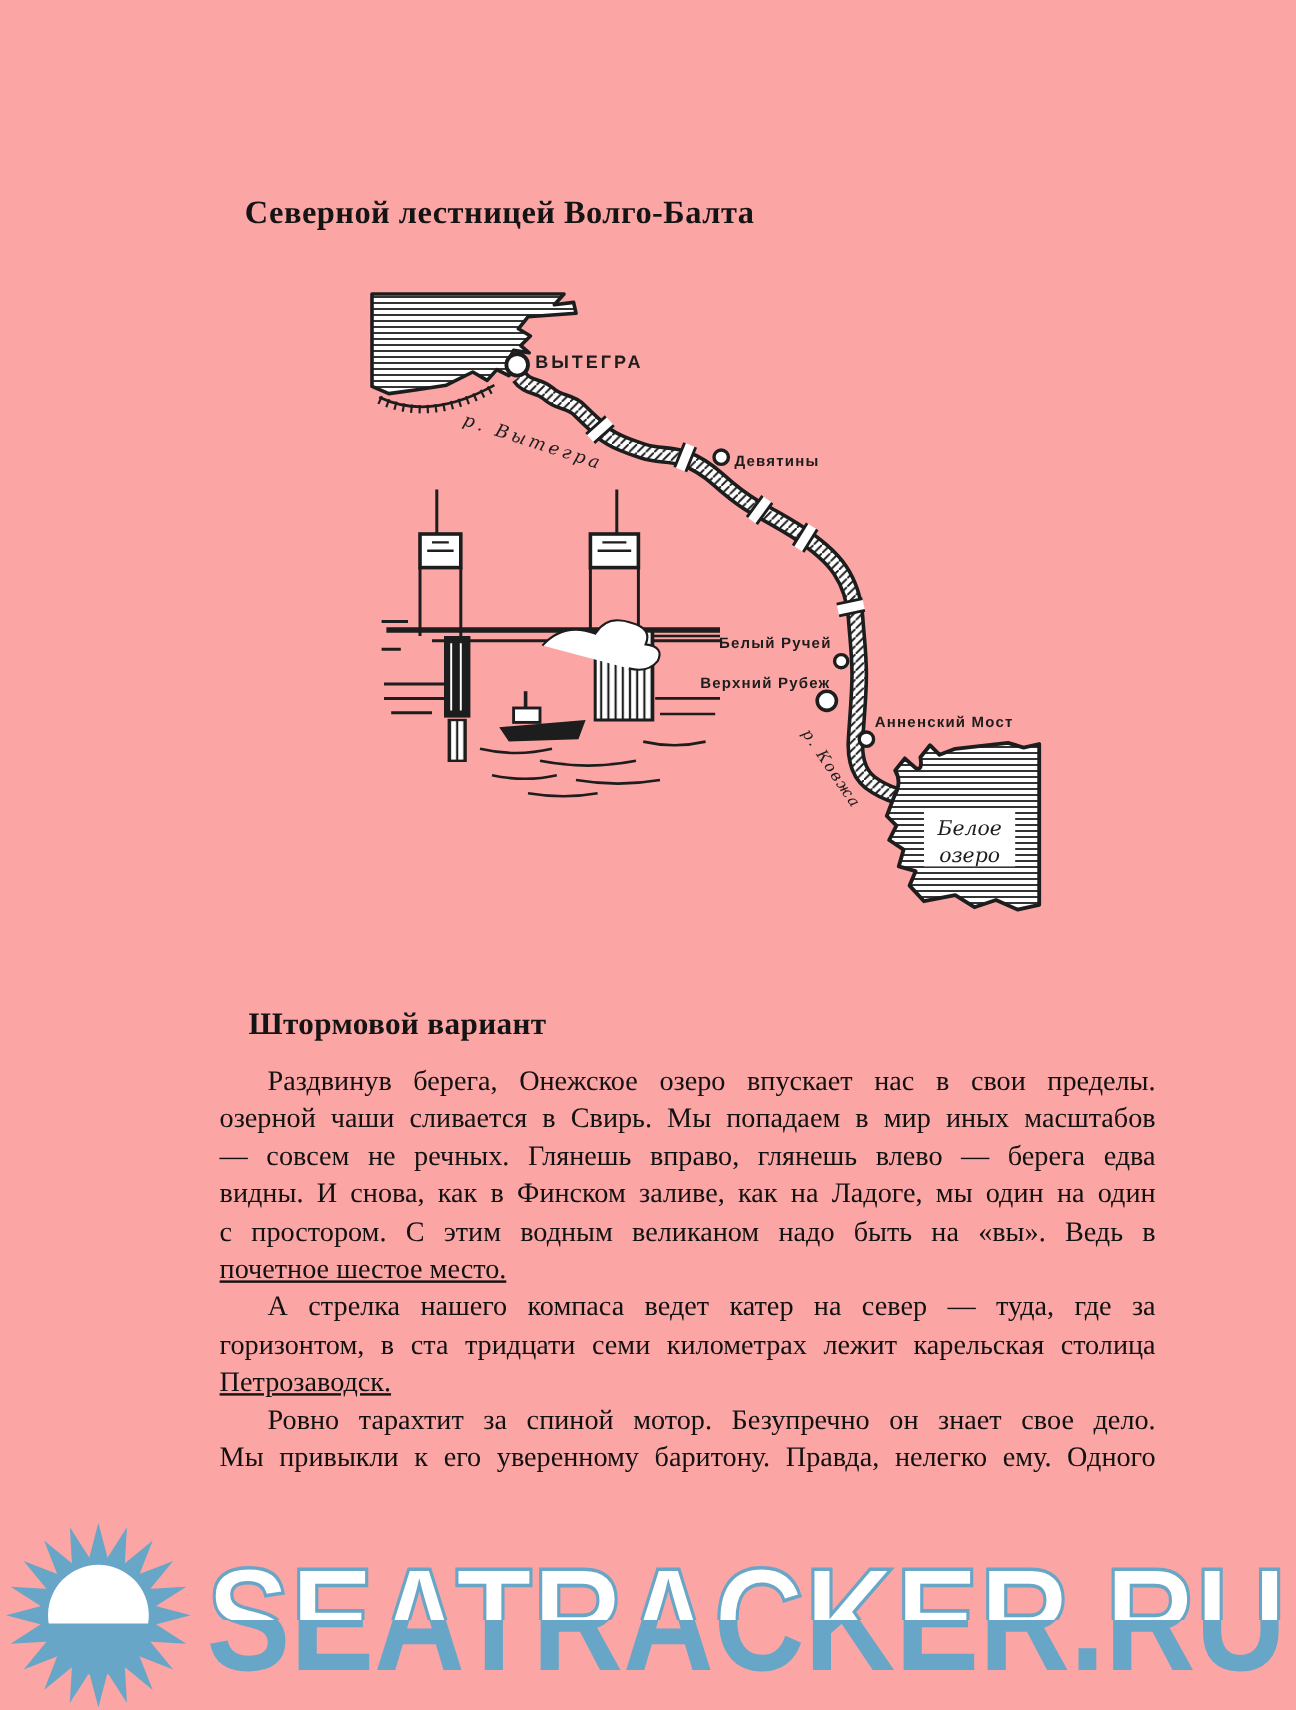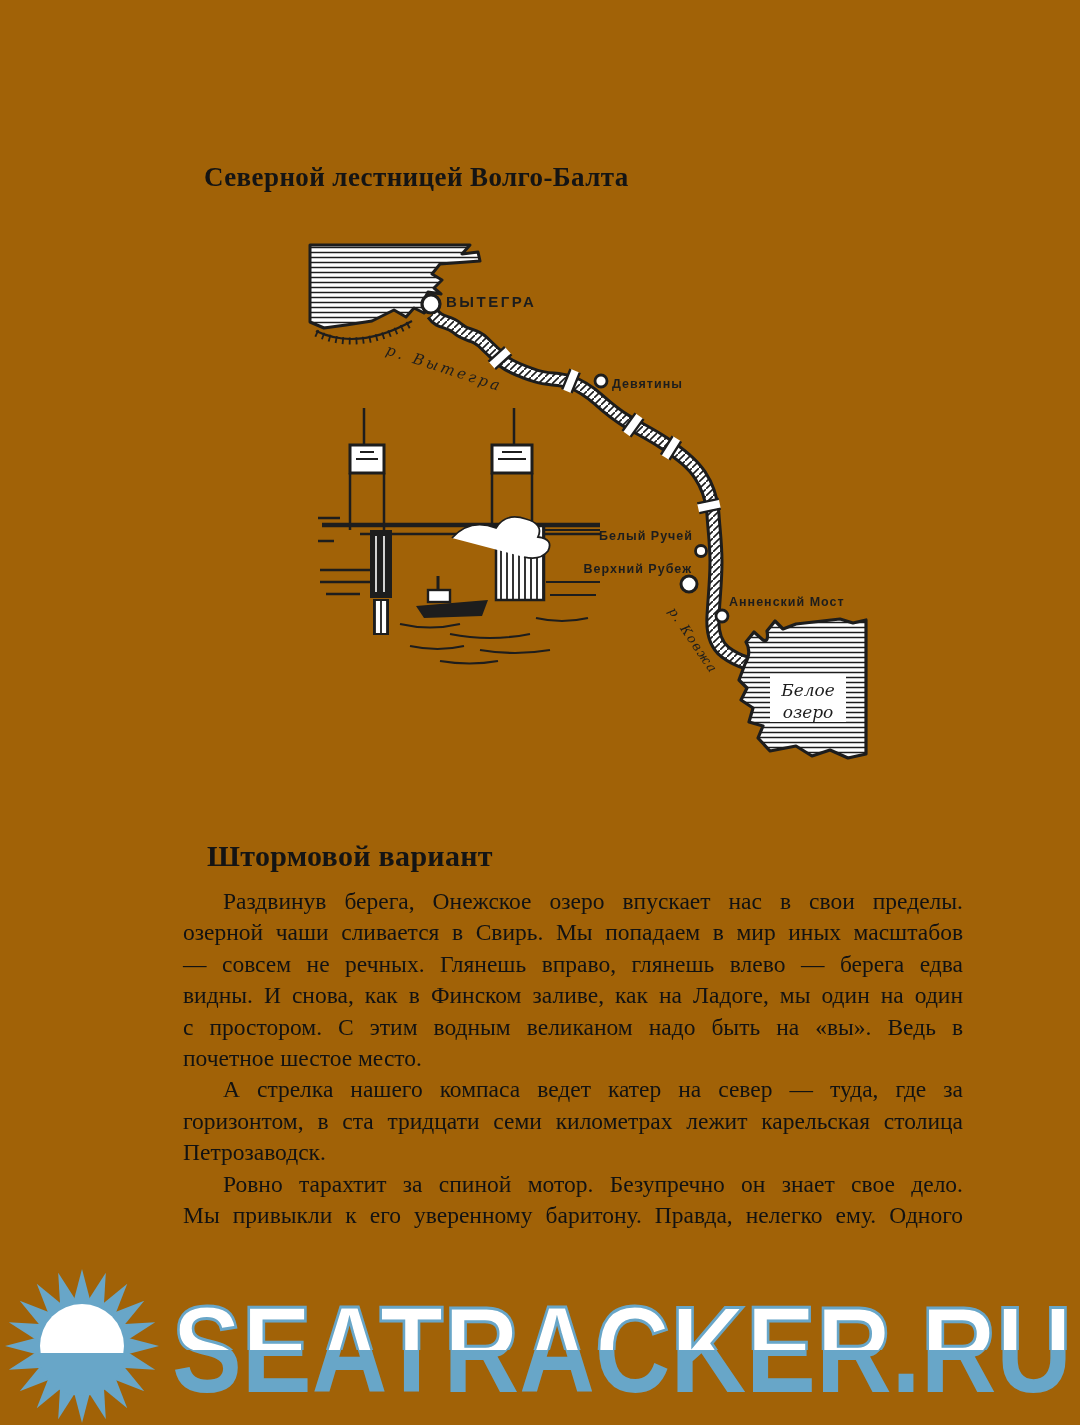--- a/index.html
+++ b/index.html
@@ -1,32 +1,32 @@
 <!DOCTYPE html>
 <html><head>
 <meta charset="utf-8">
 <style>
   html,body{margin:0;padding:0;}
   body{width:1080px;height:1425px;background:#ffffff;position:relative;overflow:hidden;
        font-family:"Liberation Serif", serif;color:#141414;}
-  .page{position:absolute;inset:0;background:#a16207;}
+  .page{position:absolute;inset:0;background:#fca5a5;}
 
   .page-title{position:absolute;left:204px;top:162px;font-size:27px;font-weight:bold;
               letter-spacing:.4px;white-space:nowrap;}
-  .section-heading{position:absolute;left:207px;top:839px;font-size:30px;font-weight:bold;
+  .section-heading{position:absolute;left:207px;top:839px;font-size:26px;font-weight:bold;
               letter-spacing:.3px;white-space:nowrap;}
 
   .map-wrap{position:absolute;left:300px;top:230px;width:580px;height:540px;text-align:center;}
 
   .body-text{position:absolute;left:139px;top:886px;width:824px;font-size:23.5px;
              line-height:31.4px;color:#121212;}
   .ln{text-align:justify;text-align-last:justify;height:31.4px;white-space:nowrap;}
   .ln{white-space:normal;margin-left:44px;}
   .ln.first{text-indent:40px;}
-  .ln.last{text-align-last:left;}
+  .ln.last{text-align-last:left;text-decoration:underline;}
 
   .wm{position:absolute;left:0;top:1262px;width:1080px;height:163px;}
   .wm-sun{position:absolute;left:2px;top:4px;width:160px;height:160px;}
   .wm-text{position:absolute;left:166px;top:20px;width:914px;height:136px;}
 
   svg text{font-family:"Liberation Sans", sans-serif;}
   .maplbl{fill:#1d1d1d;font-weight:bold;}
   .mapital{font-family:"DejaVu Serif", serif;font-style:italic;fill:#1d1d1d;}
 </style>
 </head>

